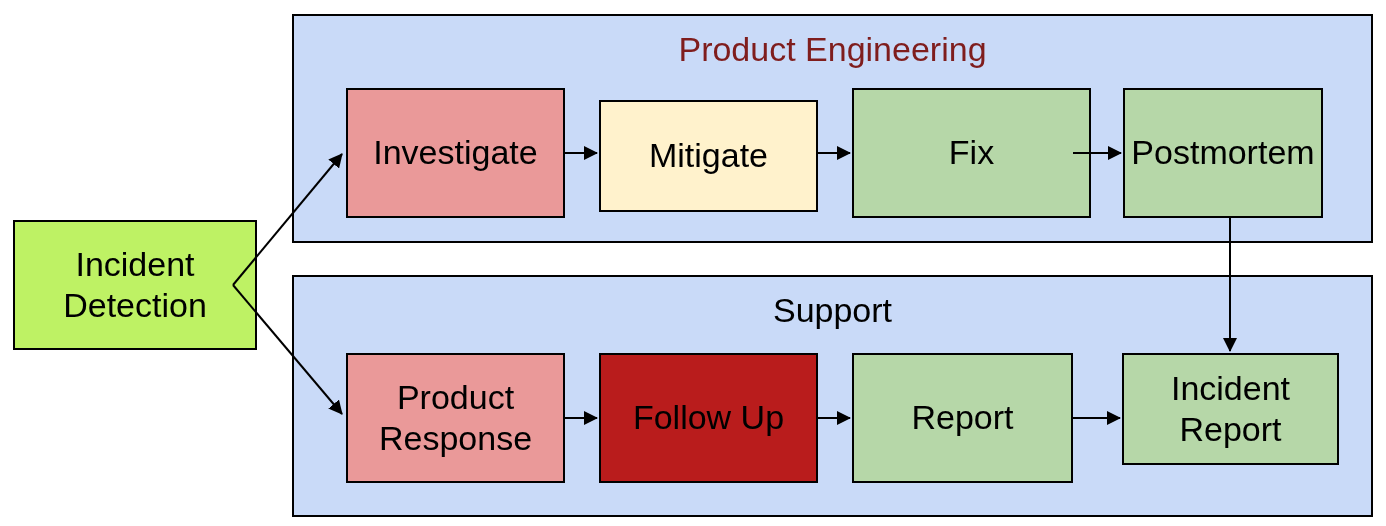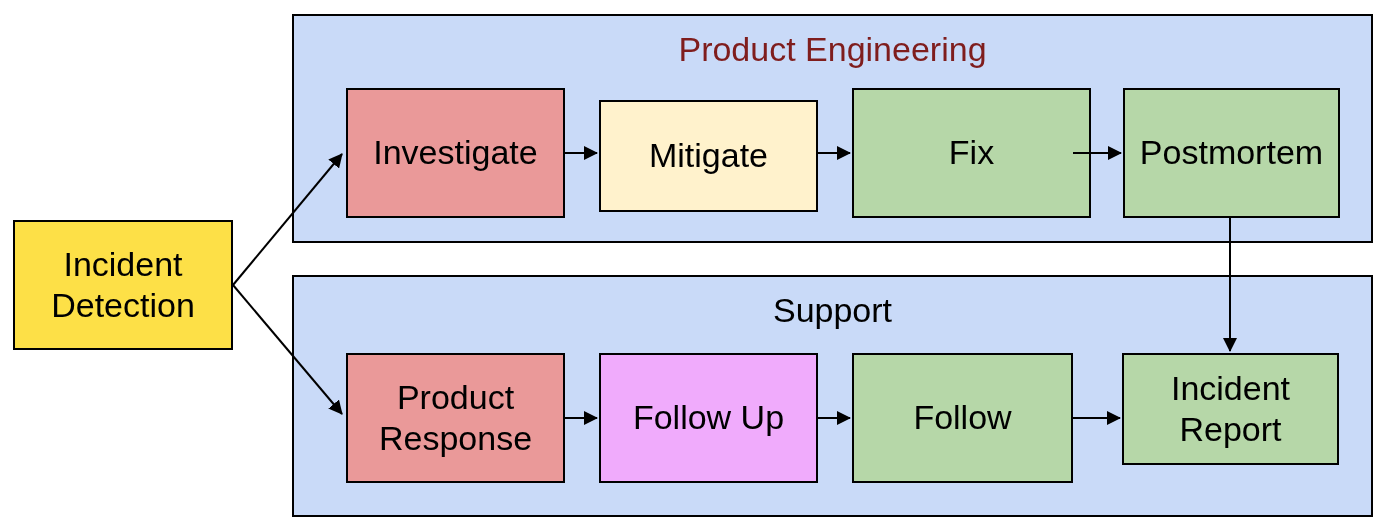--- a/index.html
+++ b/index.html
@@ -58,30 +58,30 @@
 <body>
 
 <div class="canvas" style="background-color: rgb(255, 255, 255);">
 
   <div class="lane" style="left: 292px; top: 14px; width: 1081px; height: 229px; background-color: rgb(201, 218, 248); border-color: rgb(0, 0, 0);"></div>
   <div class="lane-title" style="left: 292px; top: 29px; width: 1081px; color: #7f1d1d;">Product Engineering</div>
 
   <div class="lane" style="left: 292px; top: 275px; width: 1081px; height: 242px; background-color: rgb(201, 218, 248); border-color: rgb(0, 0, 0);"></div>
   <div class="lane-title" style="left: 292px; top: 290px; width: 1081px; color: rgb(0, 0, 0);">Support</div>
 
-  <div class="node" style="left: 13px; top: 220px; width: 220px; height: 130px; background-color: #fde047; border-color: rgb(0, 0, 0);">Incident Detection</div>
+  <div class="node" style="left: 13px; top: 220px; width: 244px; height: 130px; background-color: #bef264; border-color: rgb(0, 0, 0);">Incident Detection</div>
 
   <div class="node" style="left: 346px; top: 88px; width: 219px; height: 130px; background-color: rgb(234, 153, 153); border-color: rgb(0, 0, 0);">Investigate</div>
   <div class="node" style="left: 599px; top: 100px; width: 219px; height: 112px; background-color: rgb(255, 242, 204); border-color: rgb(0, 0, 0);">Mitigate</div>
   <div class="node" style="left: 852px; top: 88px; width: 239px; height: 130px; background-color: rgb(182, 215, 168); border-color: rgb(0, 0, 0);">Fix</div>
-  <div class="node" style="left: 1123px; top: 88px; width: 217px; height: 130px; background-color: rgb(182, 215, 168); border-color: rgb(0, 0, 0);">Postmortem</div>
+  <div class="node" style="left: 1123px; top: 88px; width: 200px; height: 130px; background-color: rgb(182, 215, 168); border-color: rgb(0, 0, 0);">Postmortem</div>
 
   <div class="node" style="left: 346px; top: 353px; width: 219px; height: 130px; background-color: rgb(234, 153, 153); border-color: rgb(0, 0, 0);">Product Response</div>
-  <div class="node" style="left: 599px; top: 353px; width: 219px; height: 130px; background-color: #f0abfc; border-color: rgb(0, 0, 0);">Follow Up</div>
-  <div class="node" style="left: 852px; top: 353px; width: 221px; height: 130px; background-color: rgb(182, 215, 168); border-color: rgb(0, 0, 0);">Follow</div>
+  <div class="node" style="left: 599px; top: 353px; width: 219px; height: 130px; background-color: #b91c1c; border-color: rgb(0, 0, 0);">Follow Up</div>
+  <div class="node" style="left: 852px; top: 353px; width: 221px; height: 130px; background-color: rgb(182, 215, 168); border-color: rgb(0, 0, 0);">Report</div>
   <div class="node" style="left: 1122px; top: 353px; width: 217px; height: 112px; background-color: rgb(182, 215, 168); border-color: rgb(0, 0, 0);">Incident Report</div>
 
   <svg class="edges" viewBox="0 0 1386 526" xmlns="http://www.w3.org/2000/svg">
     <defs>
       <marker id="arrow" viewBox="0 0 14 14" refX="13" refY="7" markerWidth="14" markerHeight="14" orient="auto" markerUnits="userSpaceOnUse">
         <path d="M0,0 L14,7 L0,14 Z" fill="#000000"></path>
       </marker>
     </defs>
     <line x1="233" y1="285" x2="342" y2="154" marker-end="url(#arrow)"></line>
     <line x1="233" y1="285" x2="342" y2="414" marker-end="url(#arrow)"></line>

